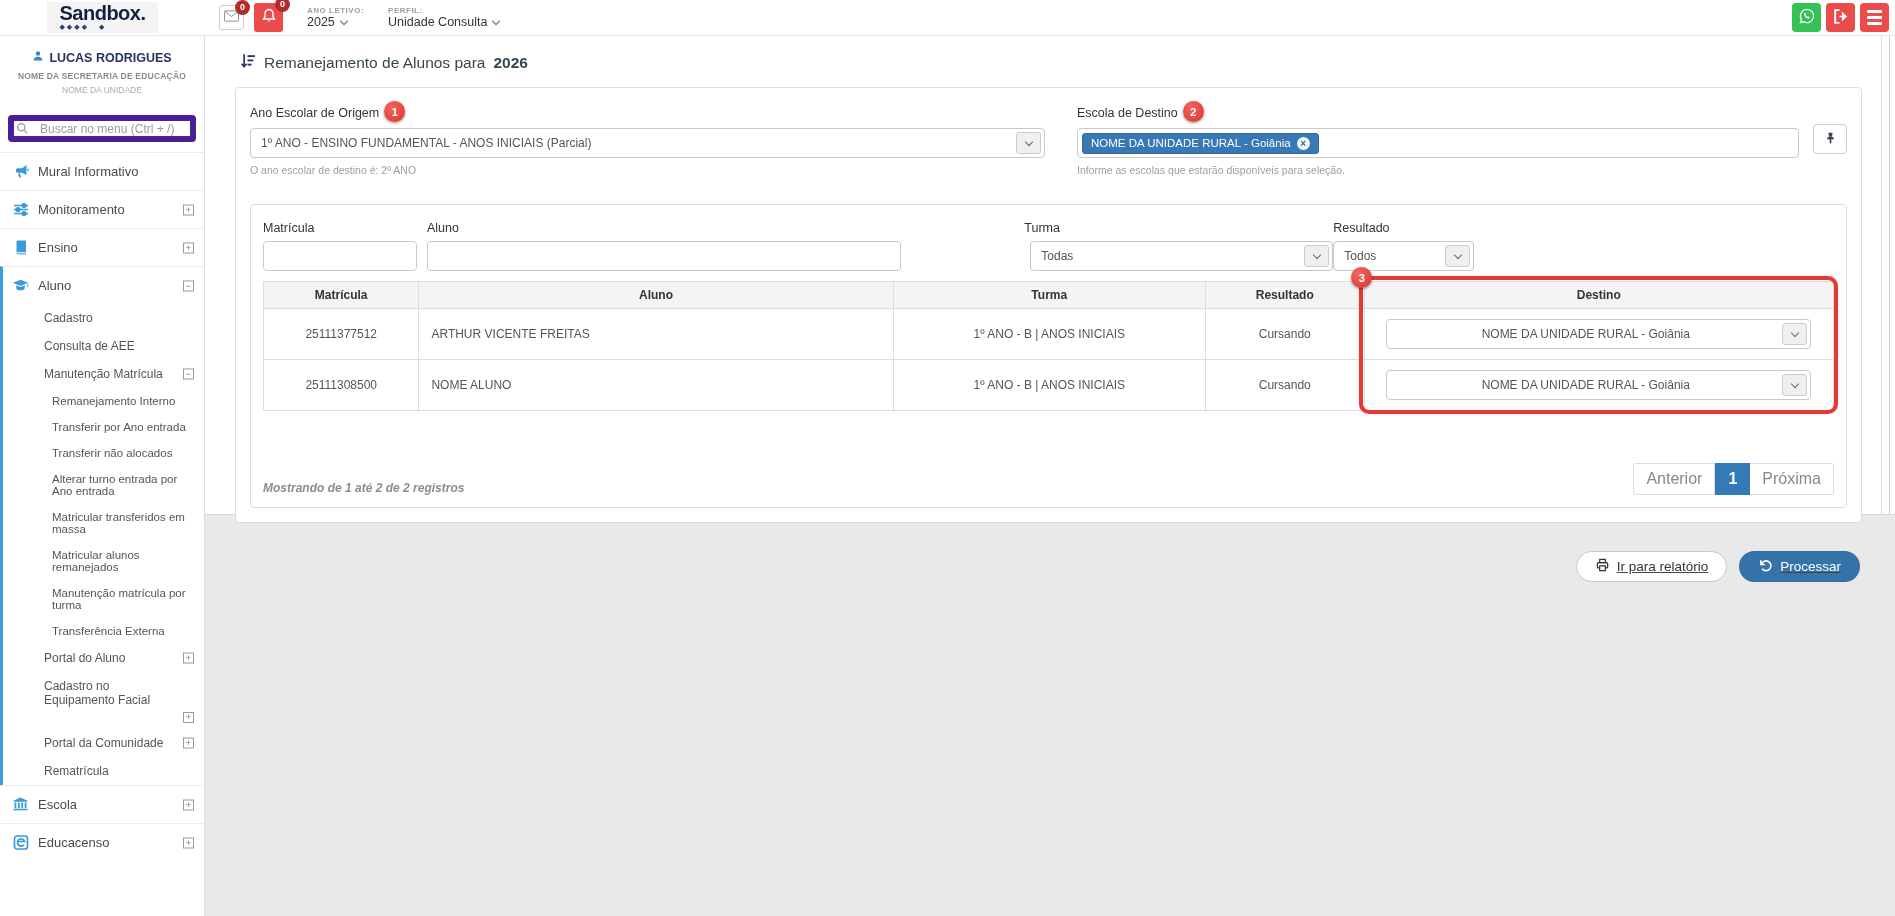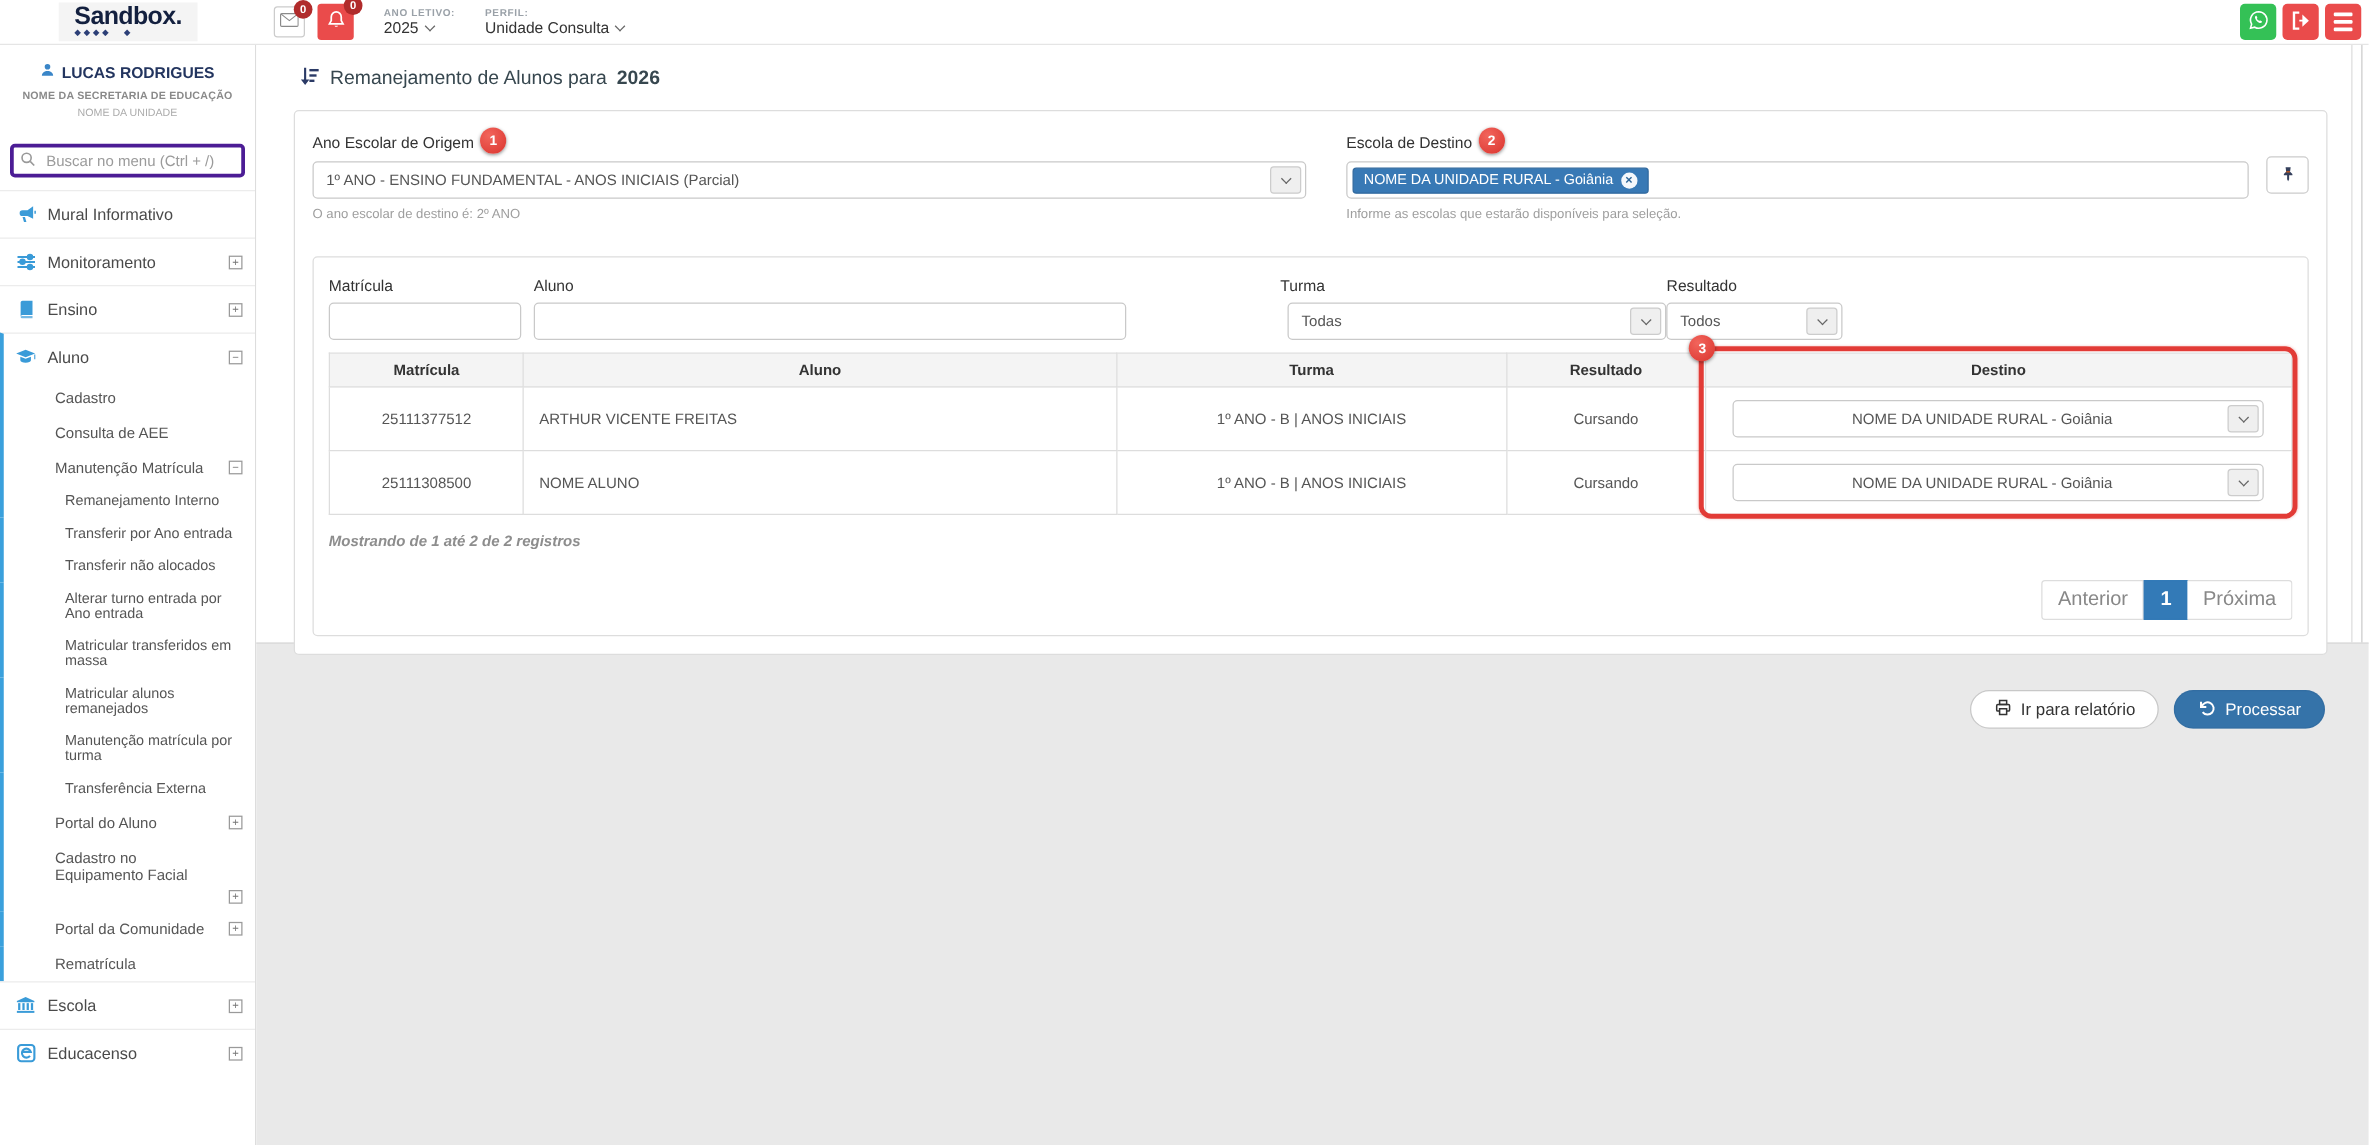--- a/index.html
+++ b/index.html
@@ -32,21 +32,21 @@
 
   
   .layout { display:flex; height:880px; }
   aside.sidebar { width:205px; background:#fff; border-right:1px solid #ddd; overflow:hidden; }
   .user-block { text-align:center; padding:14px 6px 8px; }
   .user-name { font-size:12.5px; font-weight:bold; color:#23355f; display:flex; align-items:center; justify-content:center; gap:5px; }
   .user-org { font-size:8.5px; font-weight:bold; color:#8a8a8a; margin-top:6px; letter-spacing:.2px; }
   .user-unit { font-size:8.5px; color:#ababab; margin-top:4px; }
   .search-wrap { padding:12px 8px 10px; }
   .search-box { position:relative; }
-  .search-box input { width:100%; height:27px; border:3px solid #4c1d95; border-radius:4px; padding:0 8px 0 26px;
+  .search-box input { width:100%; height:27px; border:6px solid #4c1d95; border-radius:4px; padding:0 8px 0 26px;
     font-size:12px; color:#555; font-family:"Liberation Sans",sans-serif; outline:none; }
   .search-box input::placeholder { color:#9b9b9b; }
   .search-ic { position:absolute; left:8px; top:6px; }
 
   nav.menu { border-top:1px solid #ececec; }
   .menu-item { position:relative; cursor:pointer; color:#555; }
   .menu-item.lv0 { border-top:1px solid #ececec; padding:11px 24px 11px 38px; font-size:13px; color:#4a4a4a; }
   .menu-item.lv0:first-child { border-top:none; }
   .menu-item.lv1 { padding:7px 24px 7px 44px; font-size:12px; }
   .menu-item.lv2 { padding:7px 10px 7px 52px; font-size:11.5px; }
@@ -103,29 +103,29 @@
   .table-wrap { position:relative; margin-top:10px; }
   table.students { width:100%; border-collapse:collapse; font-size:12px; color:#555; }
   table.students th { background:#f4f4f4; border:1px solid #ddd; font-weight:bold; color:#333; padding:6px 6px; text-align:center; }
   table.students td { border:1px solid #ddd; padding:10px 8px; text-align:center; height:43px; }
   table.students td.al { text-align:left; padding-left:12px; }
   table.students .sel { height:30px; width:94%; margin:0 auto; justify-content:center; }
   .red-box { position:absolute; top:-5px; bottom:-3px; left:calc(70.1% - 5px); right:-4px;
     border:4px solid #e23b36; border-radius:10px; pointer-events:none; box-shadow:0 0 2px rgba(226,59,54,.3); }
   .red-box .num-badge { position:absolute; left:-12px; top:-13px; margin:0; }
 
-  .table-footer { display:flex; align-items:flex-start; justify-content:space-between; margin-top:14px; }
+  .table-footer { display:flex; align-items:flex-end; justify-content:space-between; margin-top:14px; }
   .tf-info { font-size:12px; font-style:italic; font-weight:bold; color:#8d8d8d; }
   .pager { display:flex; }
   .pg { font-size:16px; padding:6px 12px; border:1px solid #ddd; background:#fff; color:#888; cursor:pointer;margin-top:38px; }
   .pg.prev { border-radius:3px 0 0 3px; }
   .pg.next { border-radius:0 3px 3px 0; border-left:none; }
   .pg.active { background:#337ab7; border-color:#337ab7; color:#fff; font-weight:bold; }
 
-  .actions { display:flex; justify-content:flex-end; gap:12px; margin-top:28px; padding-right:2px; }
+  .actions { display:flex; justify-content:flex-end; gap:12px; margin-top:28px; padding-right:2px;text-decoration:underline; }
   .btn { height:31px; border-radius:16px; font-size:13.5px; display:flex; align-items:center; gap:7px;
     padding:0 18px; cursor:pointer; font-family:"Liberation Sans",sans-serif; }
   .btn-report { background:#fff; border:1px solid #c8c8c8; color:#333; }
   .btn-process { background:#3573a9; border:1px solid #2e659662; color:#fff; }
 </style>
 </head>
 <body>
 
 <div class="app">
 

